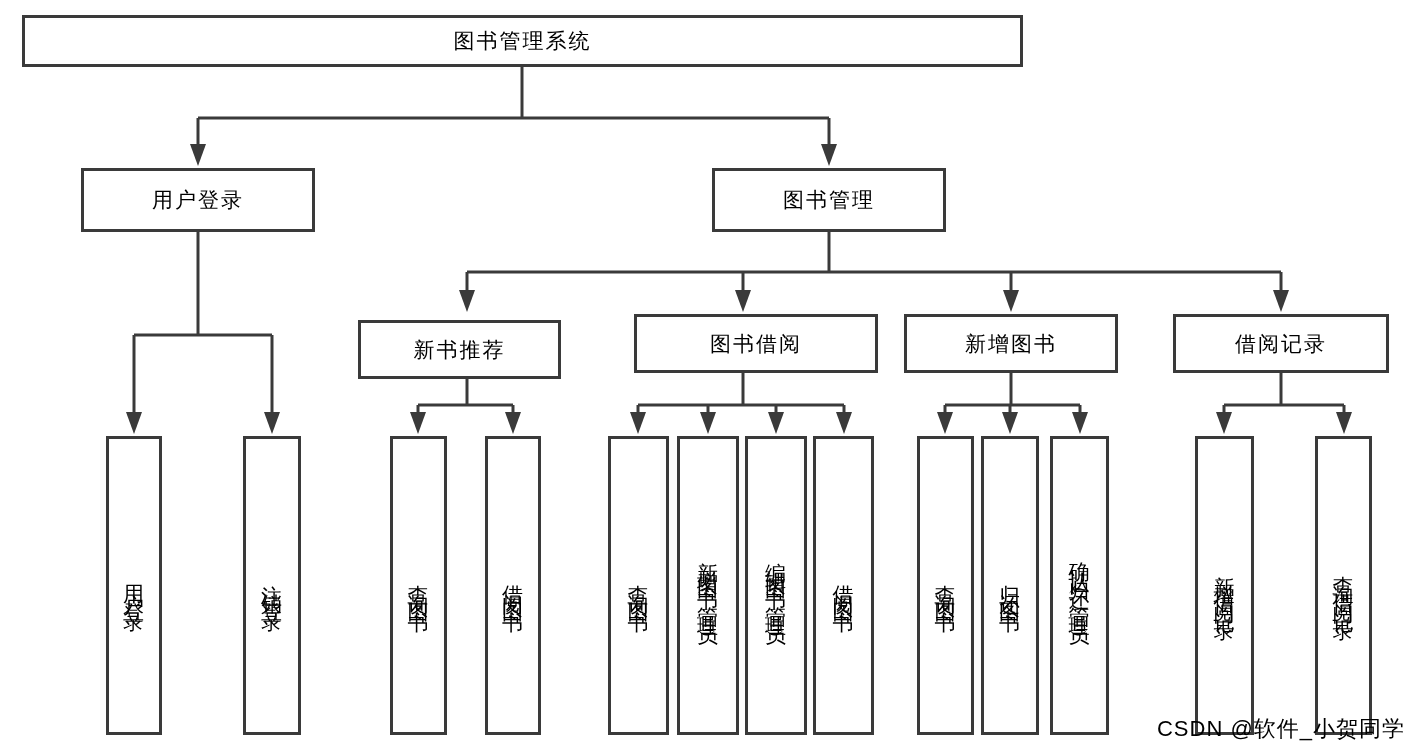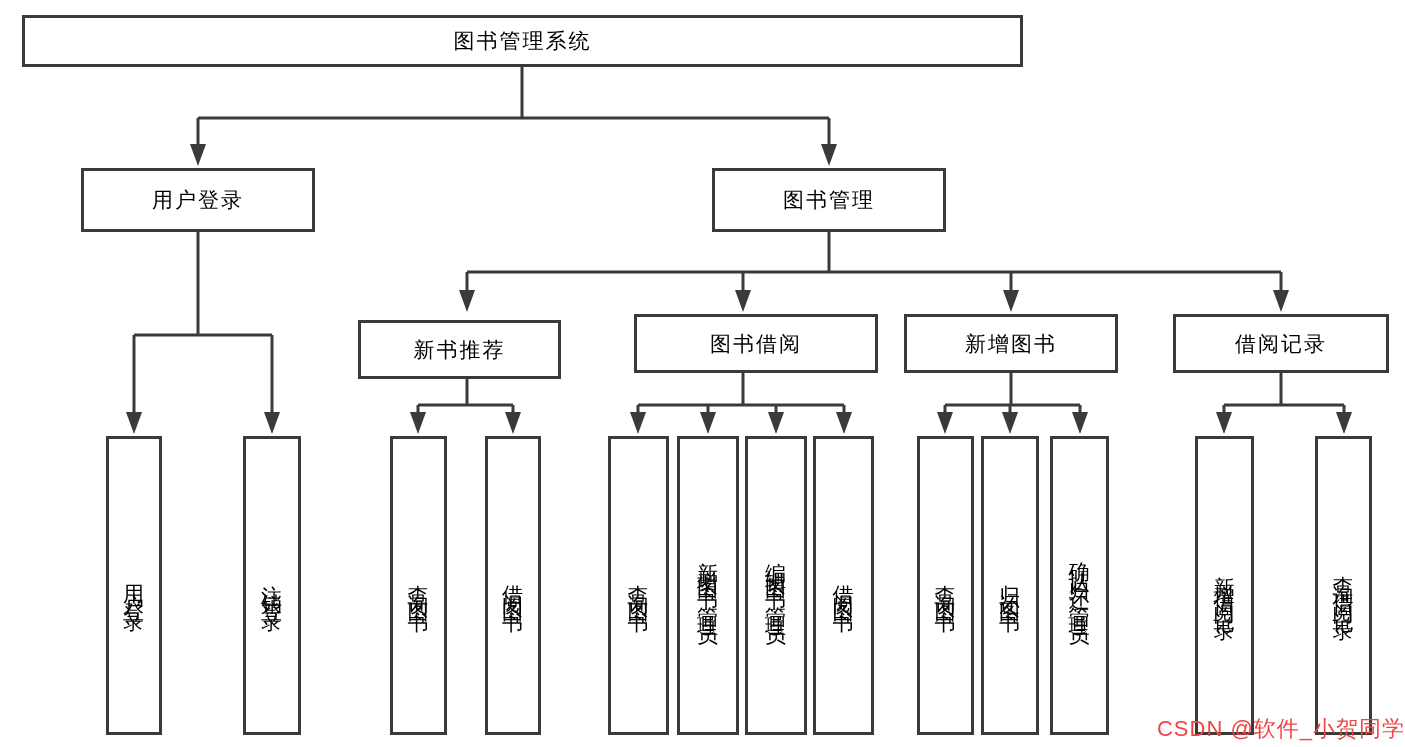--- a/index.html
+++ b/index.html
@@ -35,21 +35,21 @@
     text-orientation: mixed;
     letter-spacing: 9px;
     line-height: 1;
   }
   #watermark {
     position: absolute;
     right: 0px;
     bottom: 3px;
     font-size: 22px;
     letter-spacing: 1px;
-    color: #ef4444;
+    color: #000000;
     z-index: 3;
     white-space: nowrap;
   }
 </style>
 </head>
 <body>
 
 <div id="stage">
 
   <svg id="connectors" viewBox="0 0 1405 747" xmlns="http://www.w3.org/2000/svg">

